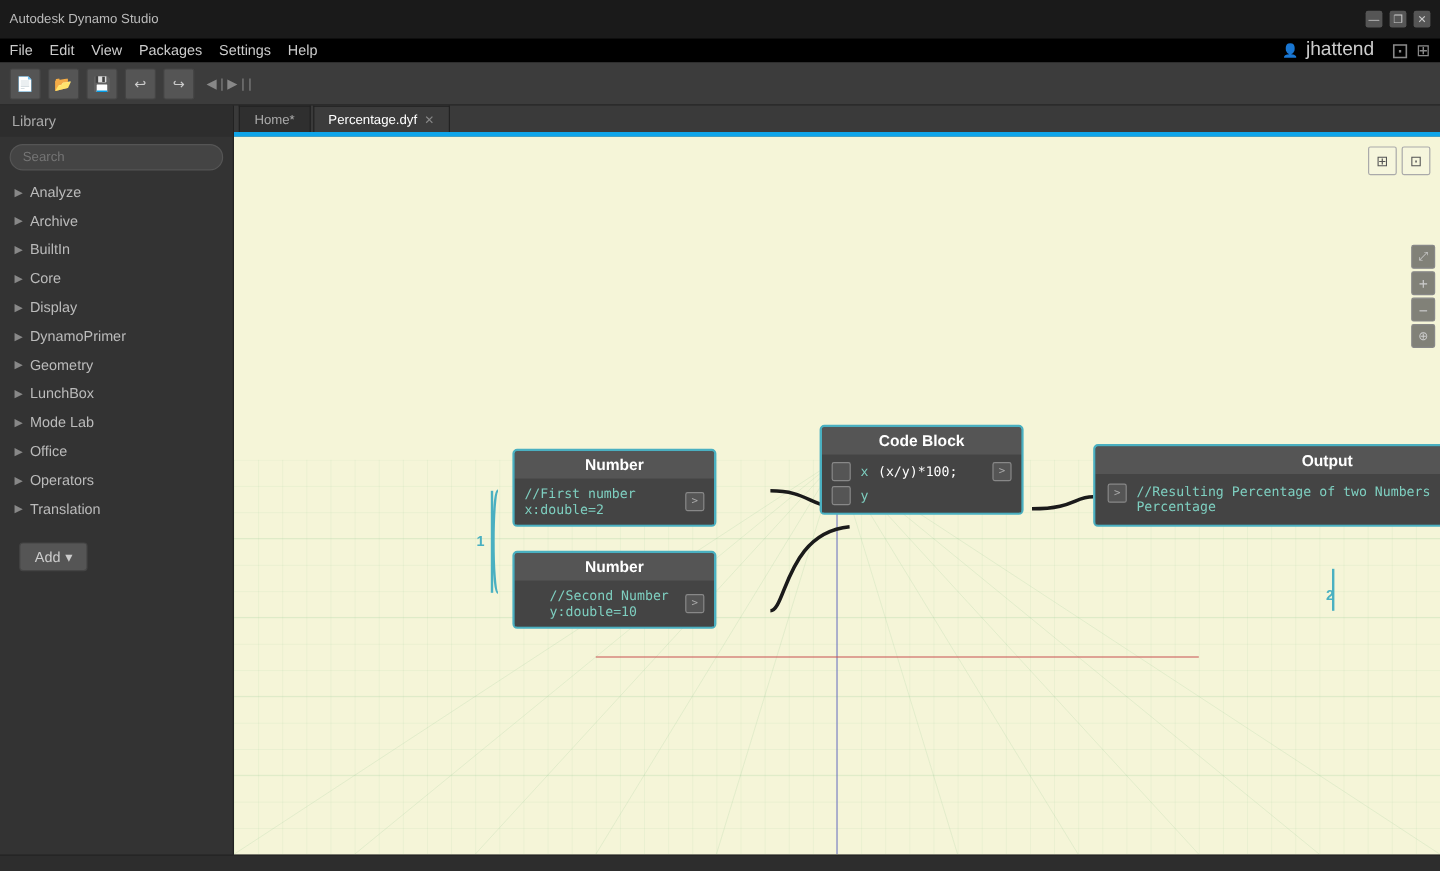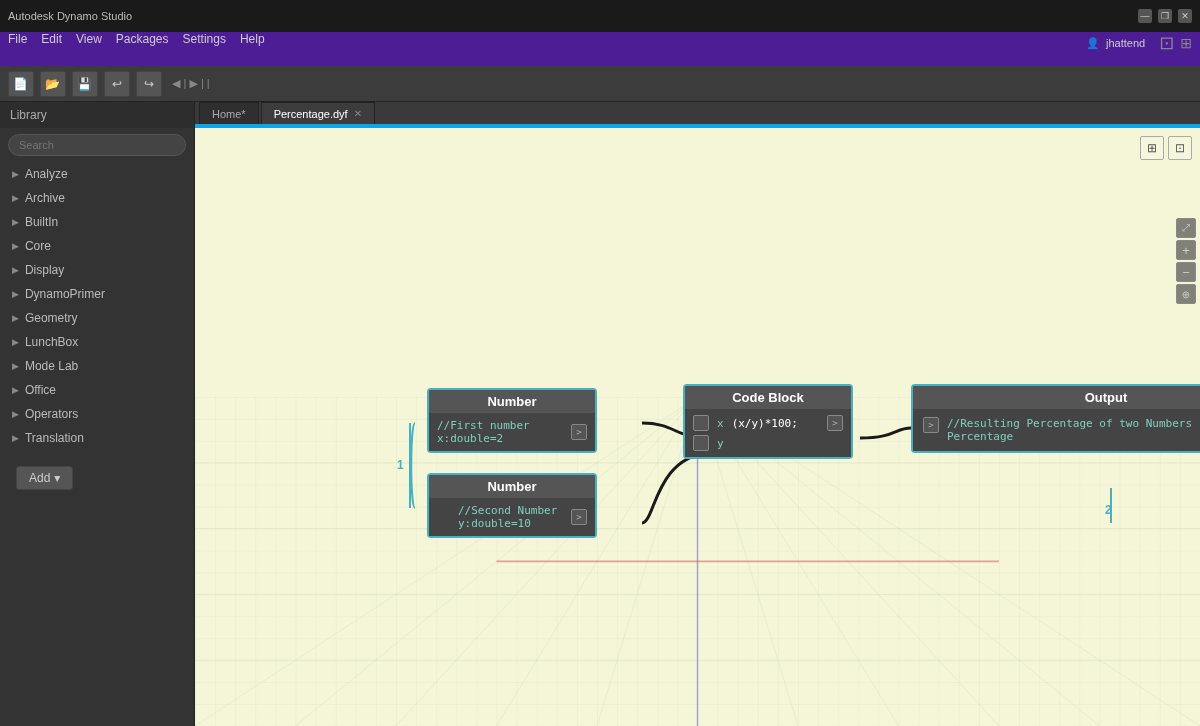--- a/index.html
+++ b/index.html
@@ -15,24 +15,24 @@
       font-size: 11px;
       color: #ccc;
       justify-content: space-between;
     }
     #titlebar .title { font-size: 11px; color: #bbb; }
     #titlebar .win-controls { display: flex; gap: 6px; }
     #titlebar .win-btn { width: 14px; height: 14px; background: #555; border-radius: 2px; display: flex; align-items: center; justify-content: center; font-size: 9px; color: #ccc; cursor: pointer; }
 
     
     #menubar {
-      height: 34px;
-      background: #4c1d95;
-      display: flex;
-      align-items: flex-start;
+      height: 20px;
+      background: #000000;
+      display: flex;
+      align-items: center;
       padding: 0 8px;
       gap: 14px;
       font-size: 12px;
       color: #ccc;
     }
     #menubar span { cursor: pointer; }
 
     
     #toolbar {
       height: 36px;
@@ -325,21 +325,21 @@
 <div id="menubar">
   <span>File</span>
   <span>Edit</span>
   <span>View</span>
   <span>Packages</span>
   <span>Settings</span>
   <span>Help</span>
 
   <div style="margin-left:auto; display:flex; align-items:center; gap:6px;">
     <span style="font-size:11px; color:#ccc;">👤</span>
-    <span style="font-size:11px; color:#ccc;">jhattend</span>
+    <span style="font-size:16px; color:#ccc;">jhattend</span>
     <span style="font-size:18px; color:#888; margin-left:8px;">⊡</span>
     <span style="font-size:14px; color:#888;">⊞</span>
   </div>
 </div>
 
 <div id="toolbar">
   <div class="tool-btn">📄</div>
   <div class="tool-btn">📂</div>
   <div class="tool-btn">💾</div>
   <div class="tool-btn">↩</div>
@@ -488,21 +488,21 @@
           <div class="node-port-row">
             <div style="font-family:monospace; font-size:11px; color:#7ecfc0;margin-left:21px;">
               <div>//Second Number</div>
               <div>y:double=10</div>
             </div>
             <div class="port-out">&gt;</div>
           </div>
         </div>
       </div>
 
-      <div class="node code-block-node" id="node-codeblock" style="left: 488px; top: 256px; width: 170px;">
+      <div class="node code-block-node" id="node-codeblock" style="left: 488px; top: 240px; width: 170px;">
         <div class="node-header">Code Block</div>
         <div class="node-body">
           <div style="display:flex; flex-direction:column; gap:4px;">
 
             <div style="display:flex; align-items:center; gap:4px;">
               <div class="port-in"></div>
               <span style="color:#7ecfc0; font-size:11px;">x</span>
               <span style="color:#fff; font-size:11px; margin-left:4px;">(x/y)*100;</span>
               <div class="port-out" style="margin-left:auto;">&gt;</div>
             </div>

